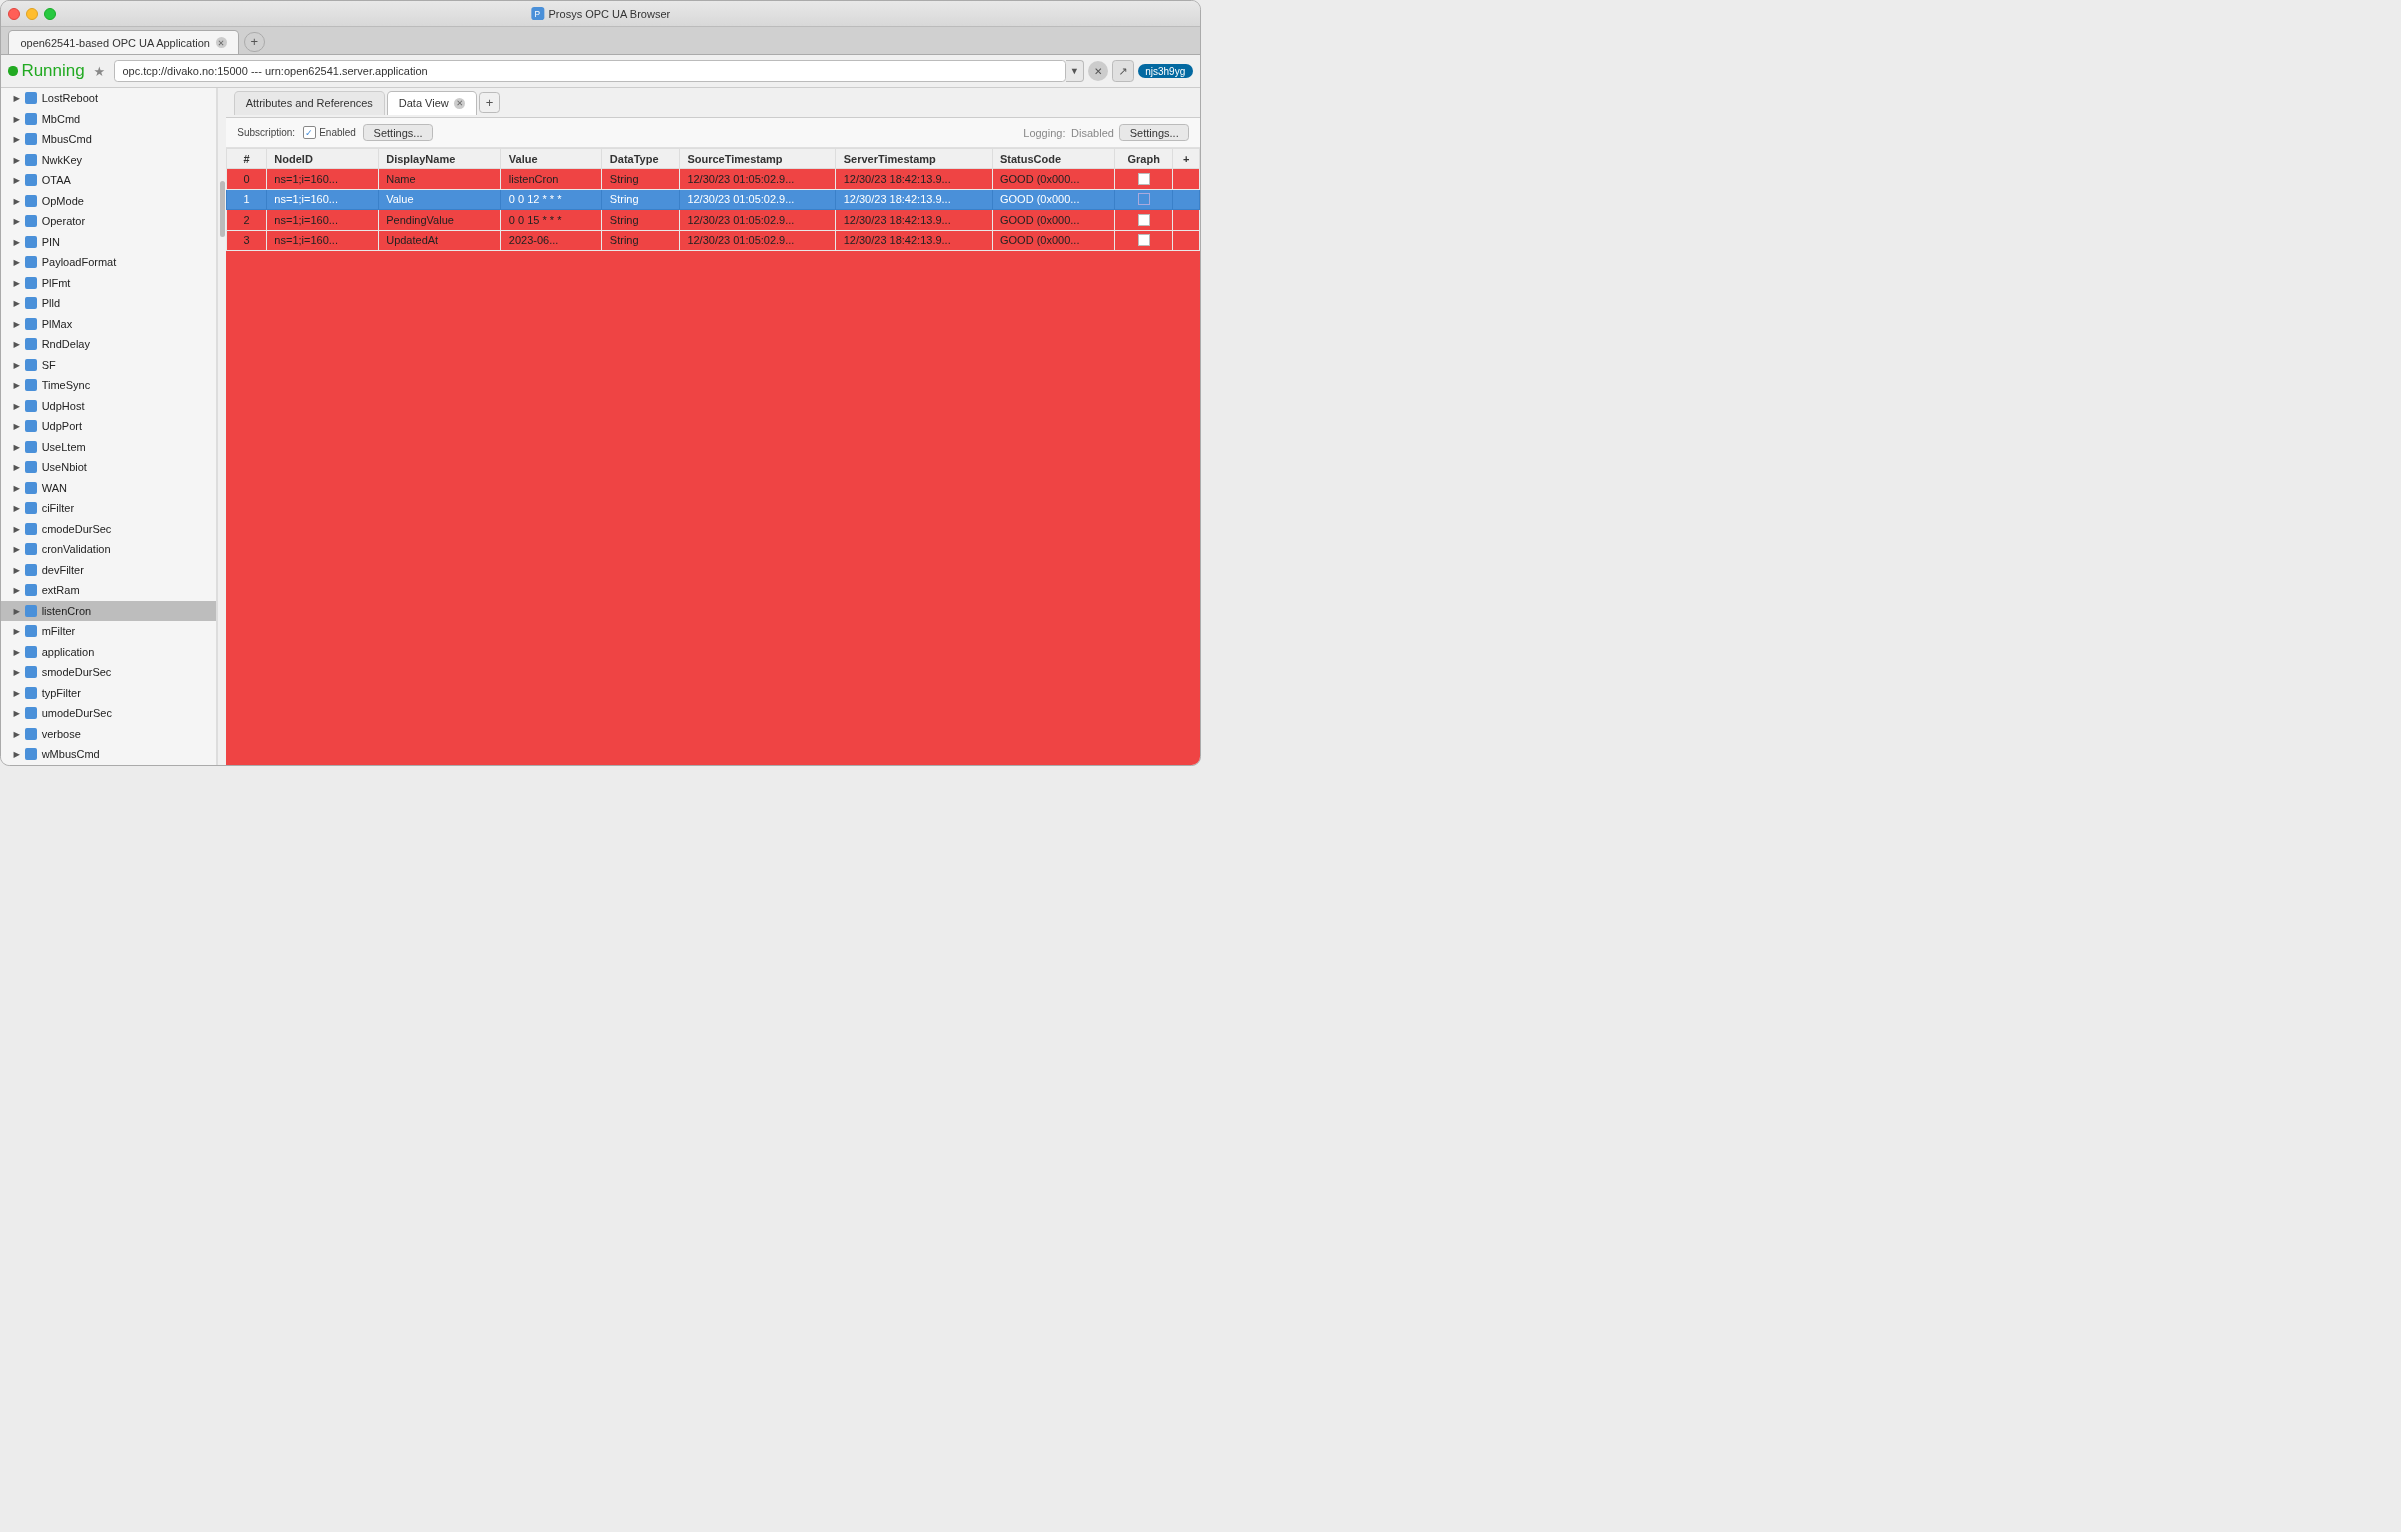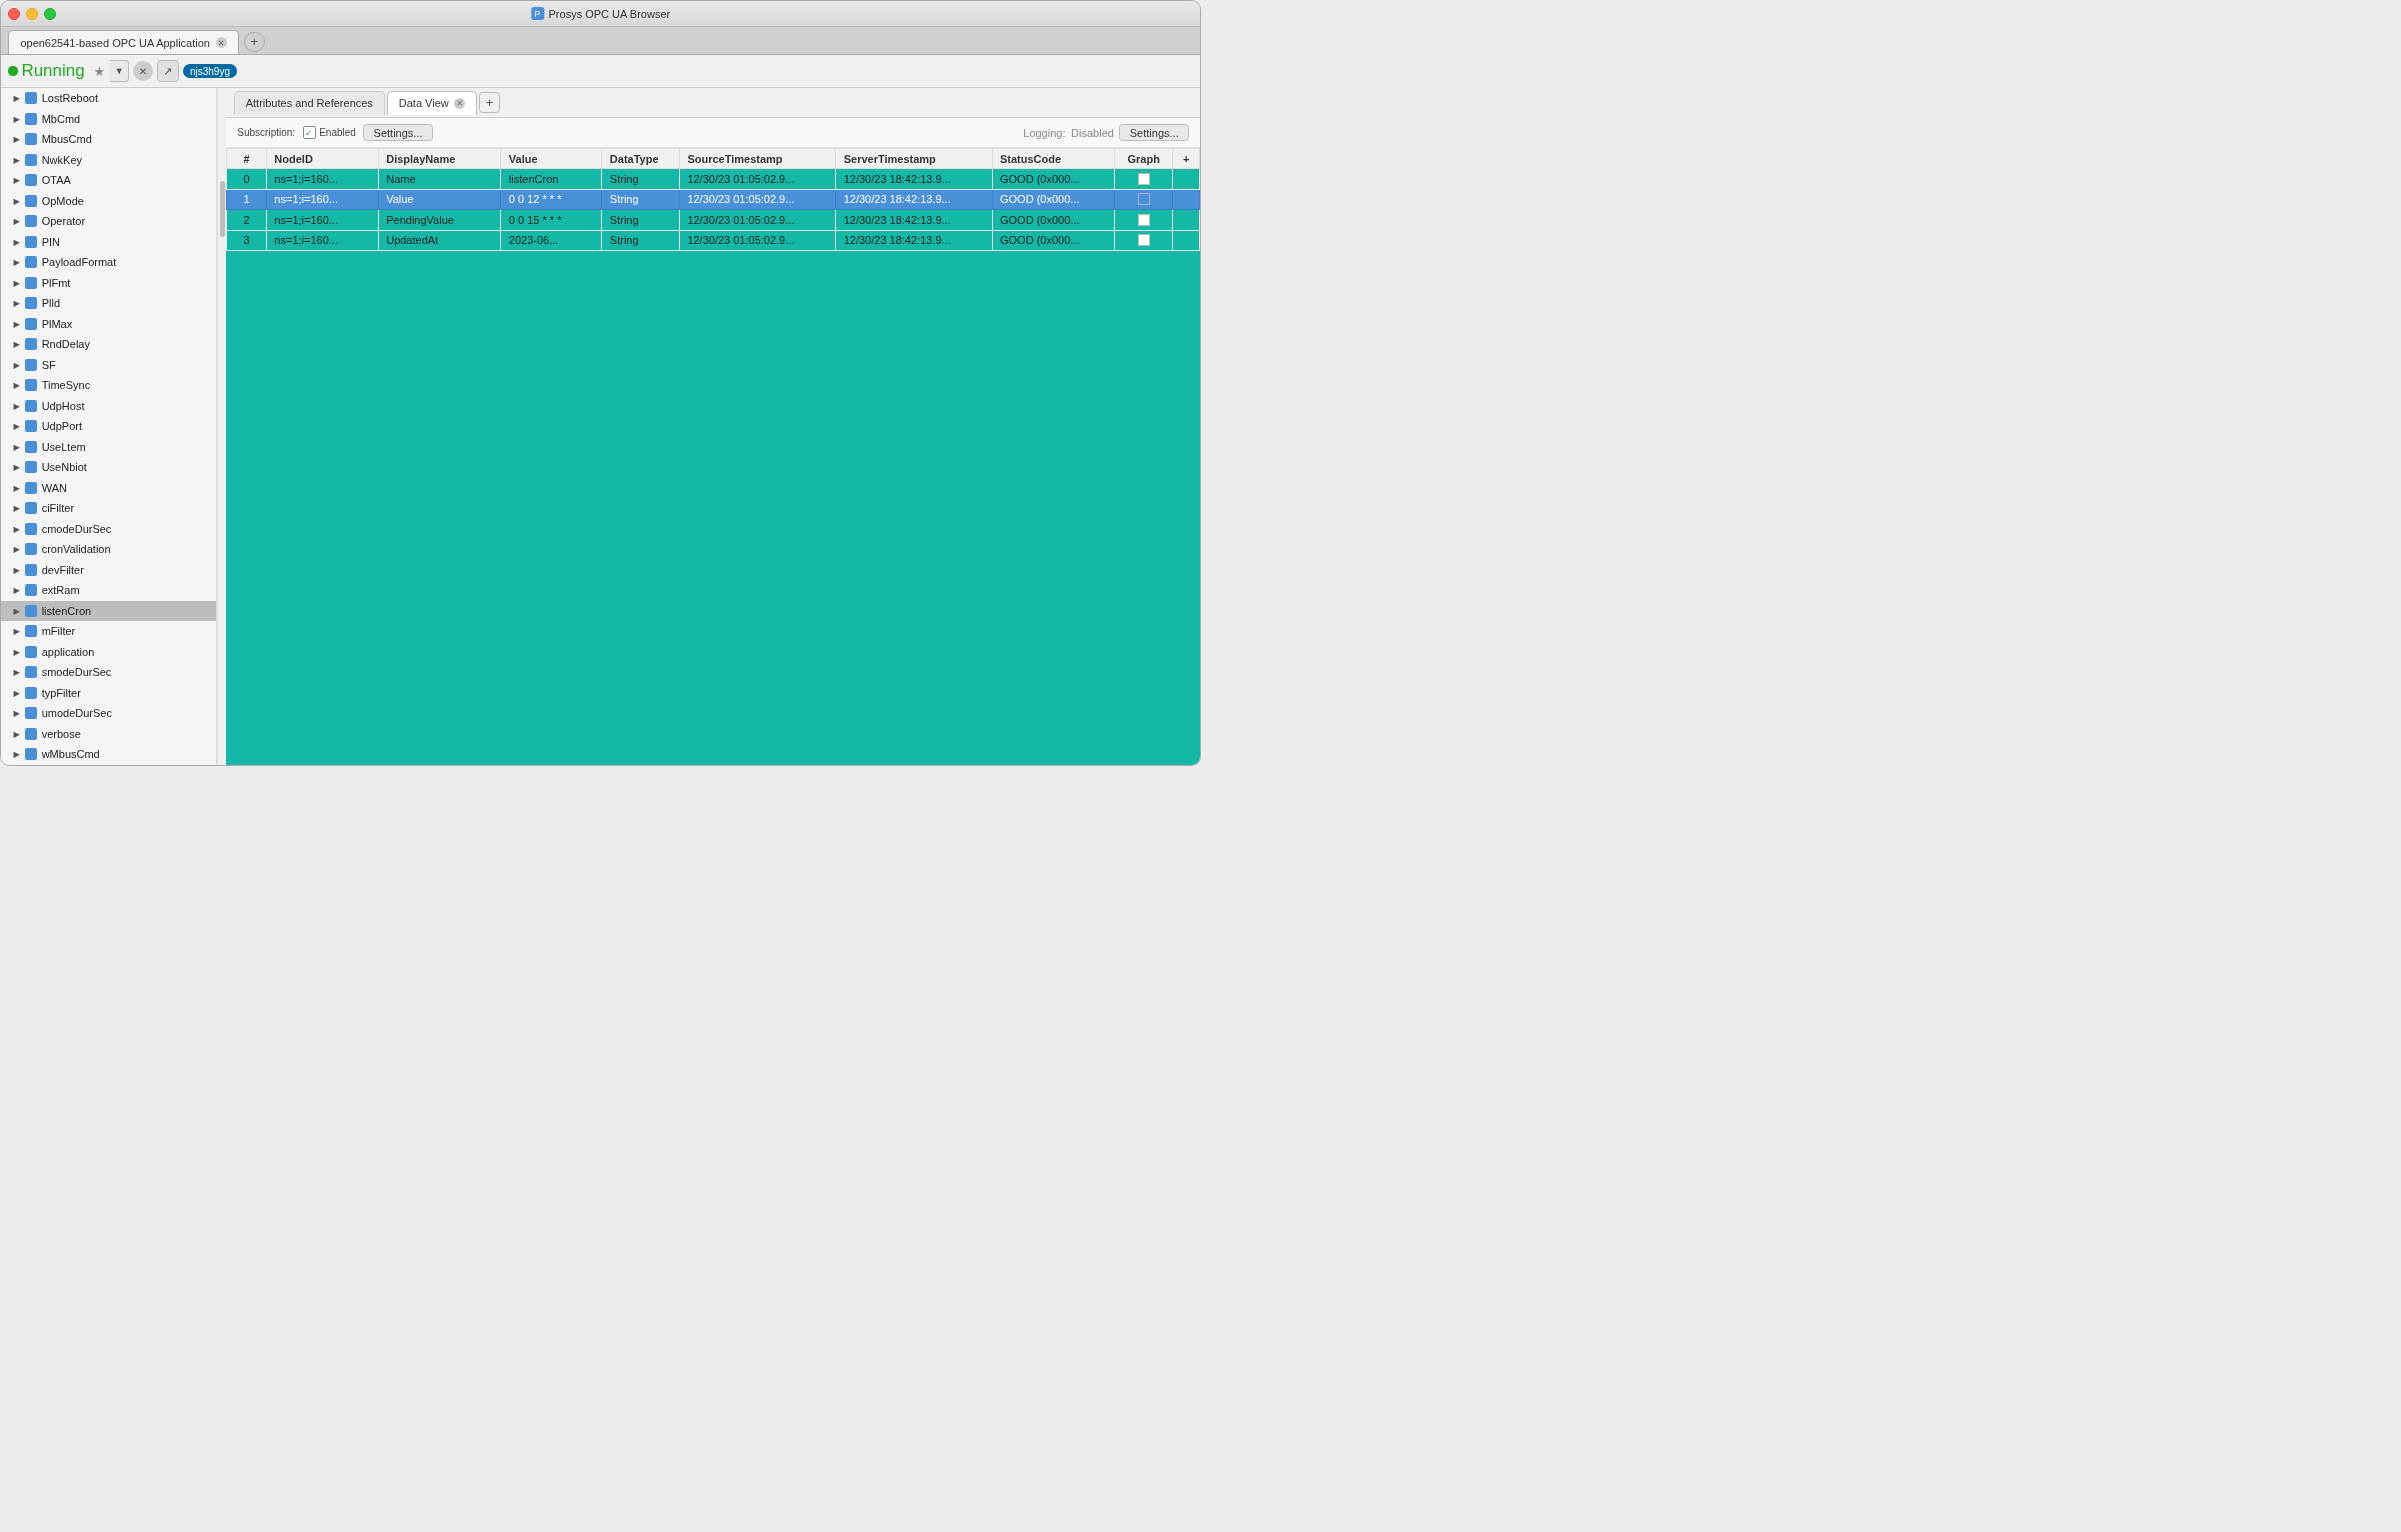--- a/index.html
+++ b/index.html
@@ -280,21 +280,21 @@
       background: #bbb;
       border-radius: 2.8px;
       position: absolute;
       left: 1.9px;
       top: 93px;
     }
 
     
     .content-panel {
       flex: 1;
-      background: #14b8a6;
+      background: #ef4444;
       display: flex;
       flex-direction: column;
     }
 
     
     .inner-tab-bar {
       height: 30px;
       background: #f0f0f0;
       border-bottom: 0.9px solid #ccc;
       display: flex;
@@ -465,20 +465,23 @@
   </div>
   <div class="tab-add">+</div>
 </div>
 
 <div class="toolbar">
   <div class="status-indicator">
     <div class="status-dot"></div>
     <span>Running</span>
   </div>
   <div class="star-btn">★</div>
+  <div class="address-bar">
+    <span>opc.tcp://divako.no:15000 --- urn:open62541.server.application</span>
+  </div>
   <div class="address-dropdown">▼</div>
   <div class="address-clear">✕</div>
   <div class="address-export">↗</div>
   <div class="user-badge">njs3h9yg</div>
 </div>
 
 <div class="main-area">
 
   <div class="sidebar">
     <div id="sidebar-items">

